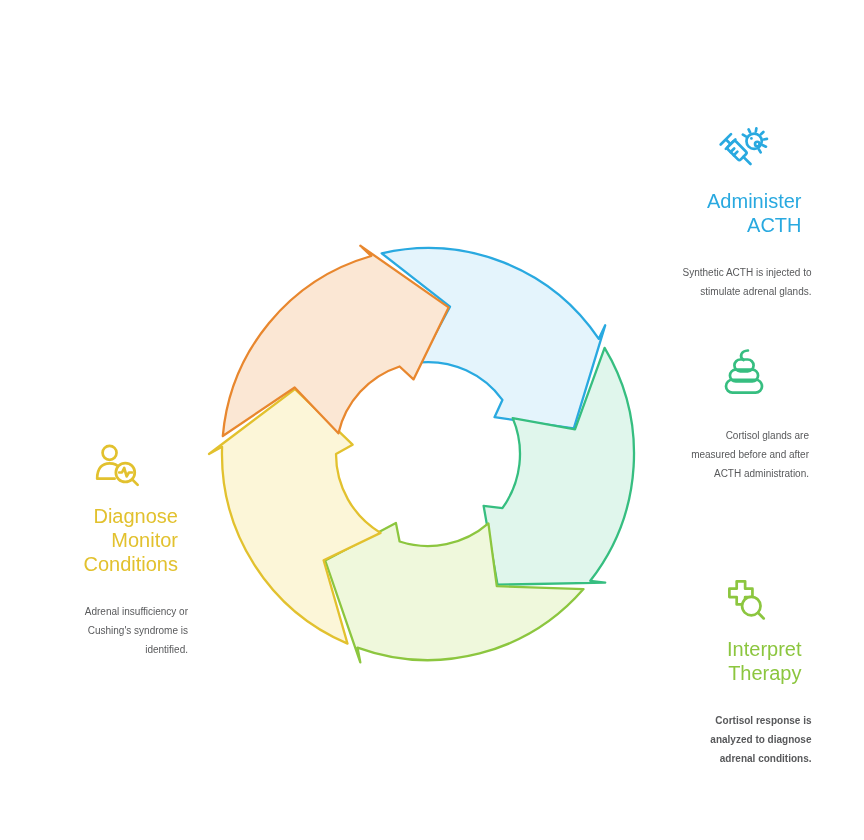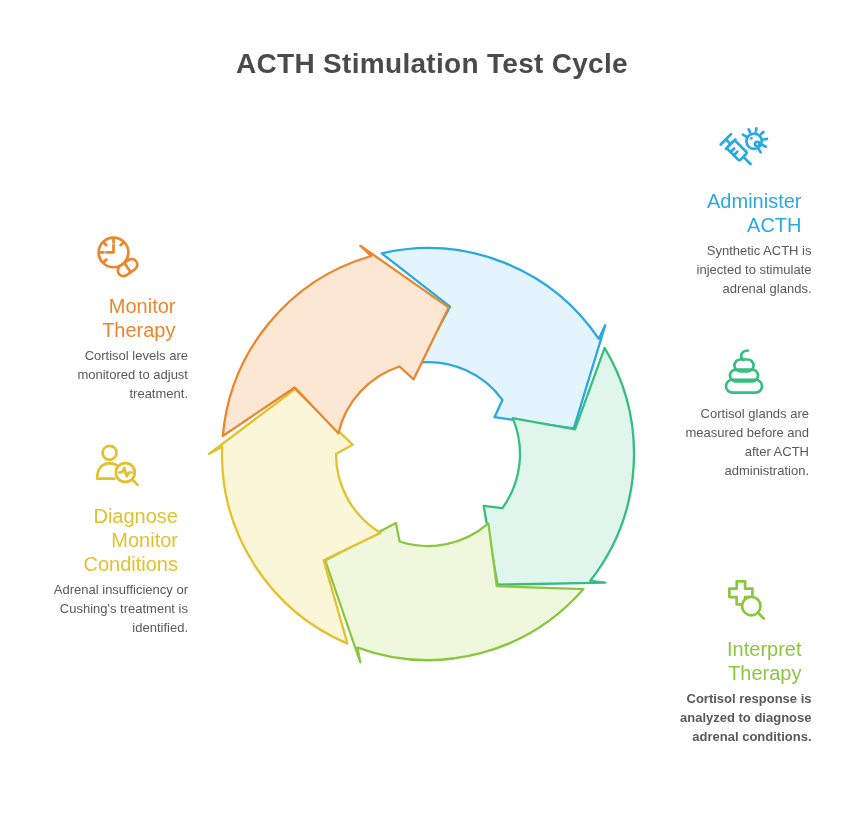--- a/index.html
+++ b/index.html
@@ -6,38 +6,37 @@
   .canvas{position:relative;width:864px;height:840px;background:#fff;overflow:hidden;
           font-family:"Liberation Sans",sans-serif;}
   .title{position:absolute;top:48px;left:0;width:100%;text-align:center;
          font-size:28px;font-weight:bold;color:#4A4A4A;letter-spacing:.3px;}
   #cycle{position:absolute;left:185px;top:215px;}
   .step{position:absolute;display:flex;flex-direction:column;align-items:center;
         text-align:right;color:var(--c);}
   .step .icon{height:54px;}
   .step .icon svg{display:block;}
   .step .label{font-size:20px;line-height:24px;font-weight:500;margin-top:9px;color:var(--c);}
-  .step .desc{font-size:13px;line-height:19px;margin-top:4px;color:#58595B;}
+  .step .desc{font-size:10px;line-height:19px;margin-top:26px;color:#58595B;}
   .step-administer{left:664px;top:126px;width:160px;}
   .step-measure   {left:664px;top:346px;width:160px;}
   .step-interpret {left:664px;top:574px;width:160px;}
   .step-monitor   {left:38px; top:231px;width:160px;}
   .step-diagnose  {left:38px; top:441px;width:160px;}
   .step-administer .label{width:115px;} .step-administer .desc{width:135px;}
   .step-measure    .label{width:142px;} .step-measure    .desc{width:130px;}
   .step-interpret  .label{width:115px;} .step-interpret  .desc{width:135px;font-weight:bold;}
   .step-diagnose   .label{width:120px;} .step-diagnose   .desc{width:140px;}
   .step-monitor    .label{width:115px;} .step-monitor    .desc{width:140px;}
 </style>
 </head>
 <body>
 
 <div class="canvas">
 
-  <div class="title" style="color: rgb(74, 74, 74);">ACTH Stimulation Test Cycle</div>
 
   <svg id="cycle" width="490" height="490" viewBox="0 0 490 490">
       <path d="M196.7,38.3 A206,206 0 0 1 413.8,123.8 L420.2,110.3 L388.8,213.3 L309.5,202.2 L317.4,184.9 A92,92 0 0 0 235.0,147.4 L265.0,91.6 Z" fill="#E4F4FC" stroke="#29A9E0" stroke-width="2.3" stroke-linejoin="round"></path>
       <path d="M419.6,132.9 A206,206 0 0 1 405.3,365.8 L420.2,367.7 L312.5,369.7 L298.6,290.8 L317.4,293.1 A92,92 0 0 0 327.7,203.1 L390.0,214.4 Z" fill="#E0F6EC" stroke="#36BE80" stroke-width="2.3" stroke-linejoin="round"></path>
       <path d="M398.5,374.1 A206,206 0 0 1 172.5,432.6 L175.3,447.3 L140.2,345.5 L210.9,307.9 L214.6,326.5 A92,92 0 0 0 303.4,308.4 L311.8,371.2 Z" fill="#EFF8DC" stroke="#8CC63F" stroke-width="2.3" stroke-linejoin="round"></path>
       <path d="M162.5,428.6 A206,206 0 0 1 37.1,231.8 L24.0,239.0 L110.0,174.1 L167.6,229.7 L151.0,239.0 A92,92 0 0 0 195.6,317.9 L138.6,345.3 Z" fill="#FCF6D8" stroke="#E2C12E" stroke-width="2.3" stroke-linejoin="round"></path>
       <path d="M37.8,221.0 A206,206 0 0 1 186.2,41.0 L175.3,30.7 L263.6,92.4 L228.5,164.4 L214.6,151.5 A92,92 0 0 0 153.4,218.3 L109.7,172.5 Z" fill="#FBE7D4" stroke="#E8872E" stroke-width="2.3" stroke-linejoin="round"></path>
     </svg>
 
   <div class="step step-administer" style="--c: #29A9E0;">
@@ -94,34 +93,17 @@
         <g fill="none" stroke="currentColor" stroke-width="2.4" stroke-linecap="round" stroke-linejoin="round">
           <circle cx="16.5" cy="10.5" r="6.2"></circle>
           <path d="M21,33.5 L5.5,33.5 C5.5,23.5 10.5,19.8 16.5,19.8 C20,19.8 23.5,21.2 25.5,24"></path>
           <circle cx="30.5" cy="28" r="8.4" fill="#fff"></circle>
           <path d="M25,28 h2.5 l2,-4 2.2,7.5 2,-3.5 h2.8"></path>
           <path d="M36.6,34.1 L41.5,39"></path>
         </g>
       </svg>
     </div>
     <div class="label">Diagnose Monitor Conditions</div>
-    <div class="desc" style="color: rgb(88, 89, 91);">Adrenal insufficiency or Cushing's treatment is identified.</div>
+    <div class="desc" style="color: rgb(88, 89, 91);">Adrenal insufficiency or Cushing's syndrome is identified.</div>
   </div>
 
-  <div class="step step-monitor" style="--c: #E8872E;">
-    <div class="icon">
-      <svg width="54" height="54" viewBox="0 0 48 48">
-        <g fill="none" stroke="currentColor" stroke-width="2.4" stroke-linecap="round" stroke-linejoin="round">
-          <circle cx="20" cy="19" r="13.2"></circle>
-          <path d="M20,7.2 V10.2 M8.2,19 H11.2 M11.5,10.5 L13.6,12.6 M28.5,10.5 L26.4,12.6 M13.6,25.4 L11.5,27.5"></path>
-          <path d="M20,19 V12.2 M20,19 H13.8"></path>
-          <g transform="rotate(-35 32.5 32.5)">
-            <rect x="23" y="27.5" width="19" height="10" rx="5" fill="#fff"></rect>
-            <line x1="32.5" y1="27.5" x2="32.5" y2="37.5"></line>
-          </g>
-        </g>
-      </svg>
-    </div>
-    <div class="label">Monitor Therapy</div>
-    <div class="desc" style="color: rgb(88, 89, 91);">Cortisol levels are monitored to adjust treatment.</div>
-  </div>
 
 </div>
 
 </body></html>

